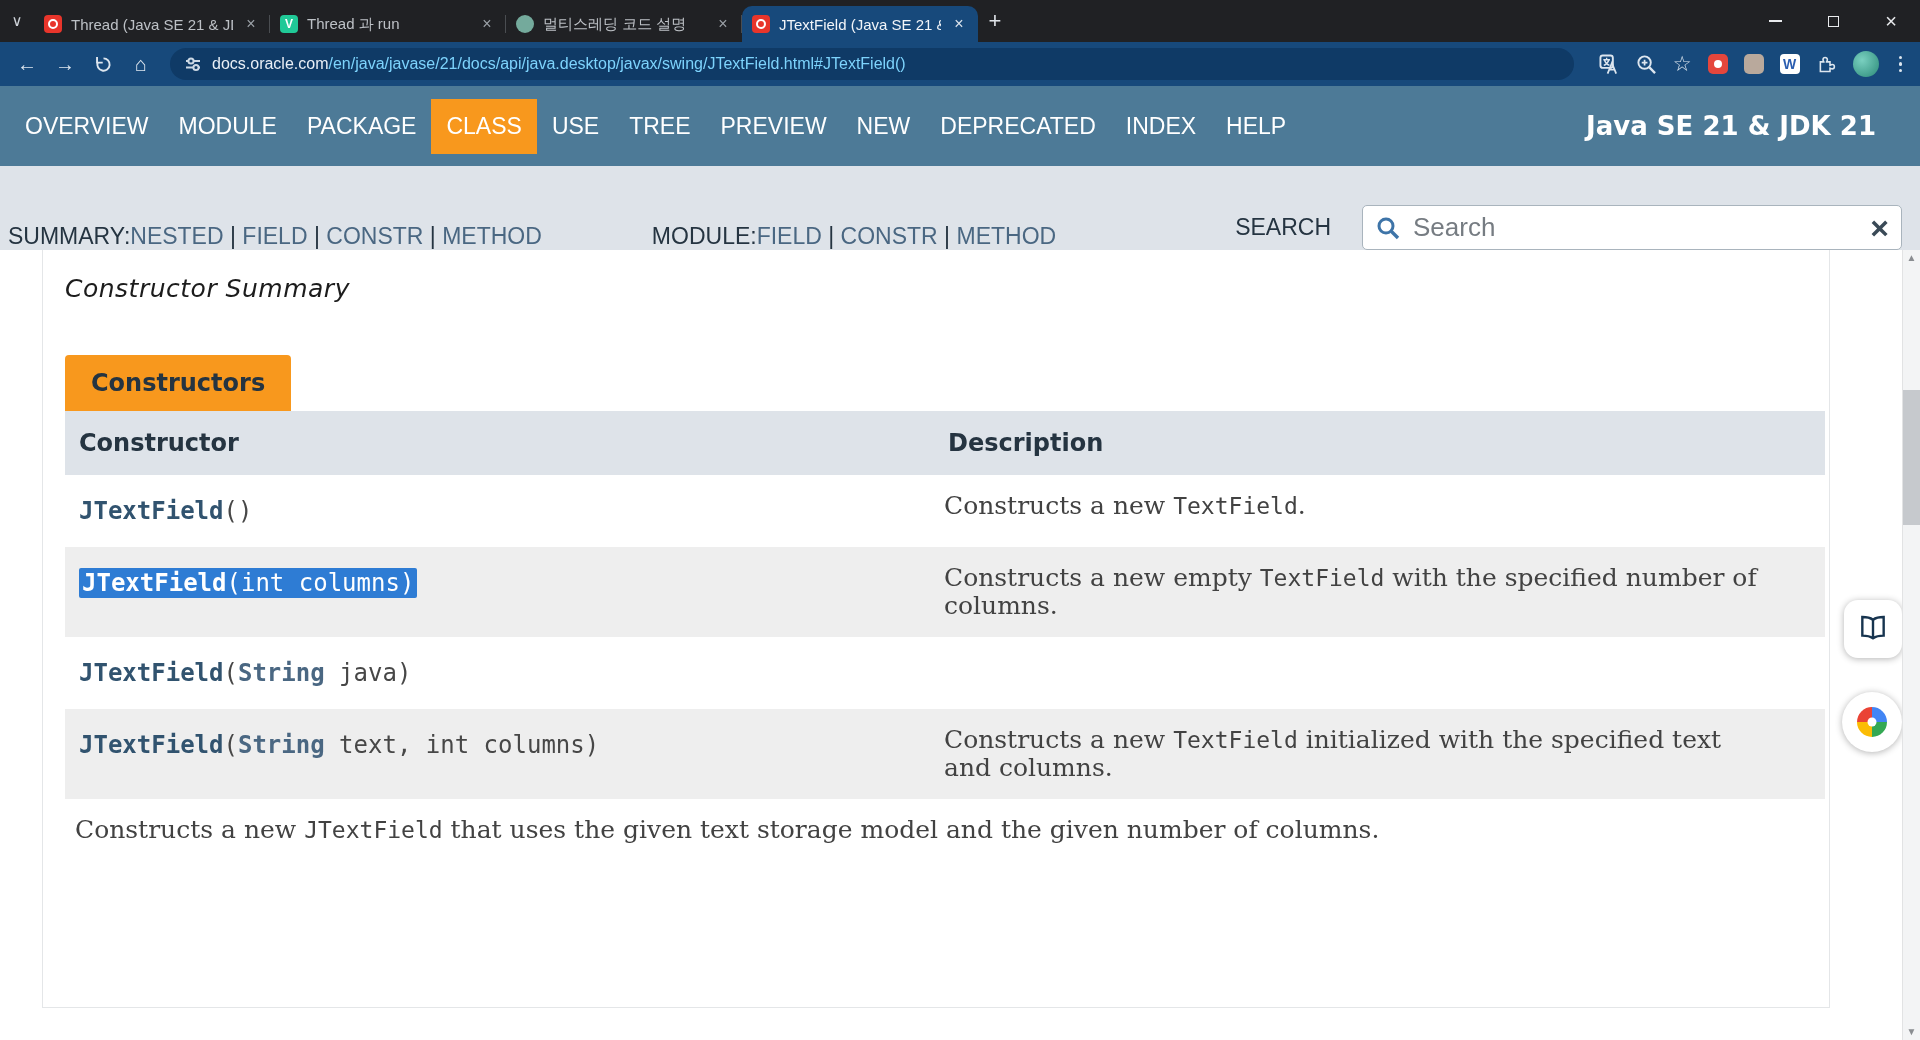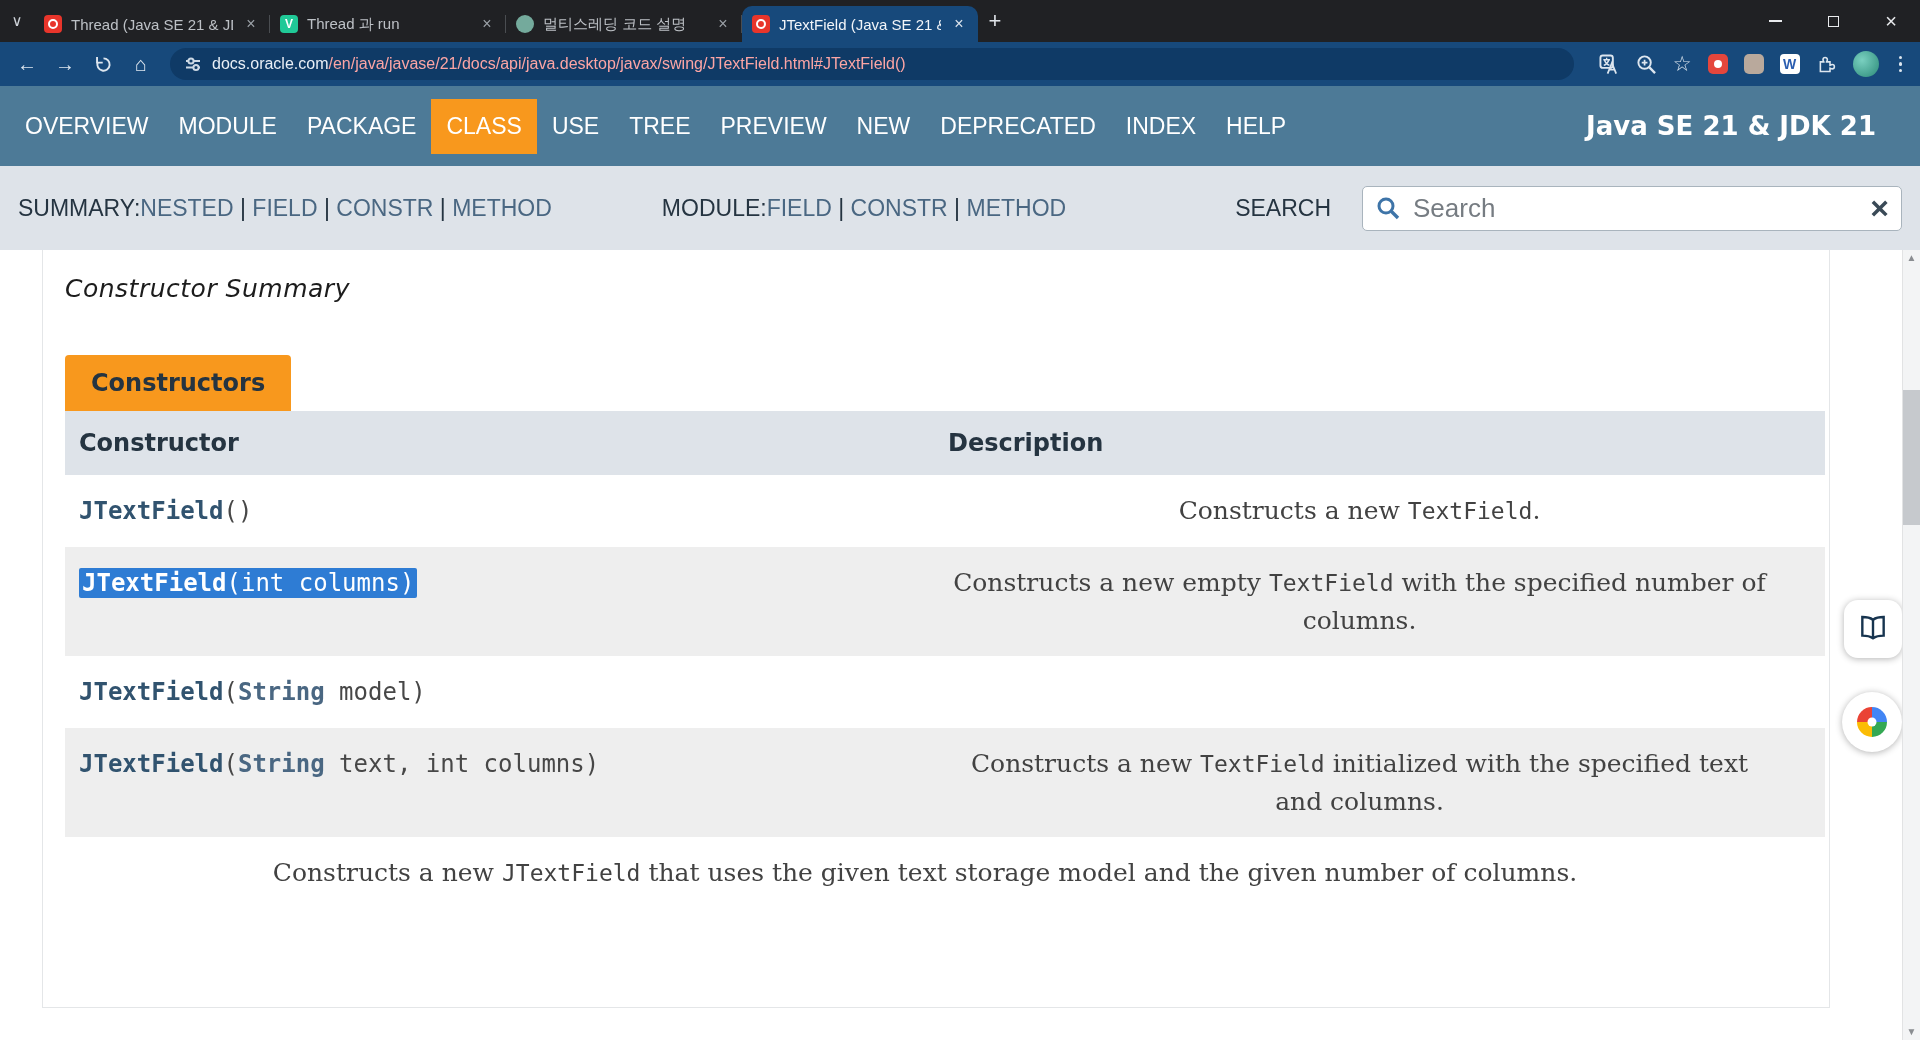--- a/index.html
+++ b/index.html
@@ -29,40 +29,40 @@
   .min-glyph { width:13px; height:2px; background:#e8eaed; display:block; }
   .max-glyph { width:11px; height:11px; border:1.5px solid #e8eaed; display:block; }
 
   
   .toolbar { height:44px; background:var(--toolbar,#17497B); display:flex; align-items:center; padding:0 10px; gap:4px; }
   .tbtn { width:34px; height:34px; display:flex; align-items:center; justify-content:center; color:#dde6ef; font-size:20px; border-radius:50%; }
   .omnibox { flex:1; max-width:1404px; height:32px; margin-left:8px; background:var(--omnibox,#0F3A66); border-radius:16px;
              display:flex; align-items:center; padding:0 14px; gap:10px; overflow:hidden; }
   .urltext { white-space:nowrap; overflow:hidden; font-size:16px; }
   .url-domain { color:#e9eff6; }
-  .url-path { color:#fca5a5; }
+  .url-path { color:#7dd3fc; }
   .tb-icons { margin-left:auto; display:flex; align-items:center; gap:16px; padding-right:4px; }
   .star { color:#dde6ef; font-size:21px; }
   .ext-red { width:20px; height:20px; border-radius:5px; background:#e5463c; position:relative; }
   .ext-red::after { content:""; position:absolute; inset:6px; background:#fff; border-radius:50%; }
   .ext-gray { width:20px; height:20px; border-radius:5px; background:#b9a99c; }
   .ext-w { width:20px; height:20px; border-radius:4px; background:#fff; color:#2a5db0; font-weight:bold; font-size:14px; line-height:20px; text-align:center; }
   .avatar { width:26px; height:26px; border-radius:50%; background:radial-gradient(circle at 35% 35%, #7ad0c0, #2b8a78); }
   .dots { display:flex; flex-direction:column; gap:3px; padding:0 4px; }
   .dots i { width:3.5px; height:3.5px; border-radius:50%; background:#dde6ef; }
 
   
   .docnav { height:80px; background:var(--nav,#4D7A97); display:flex; align-items:center; padding:0 44px 0 10px; }
   .navitems { display:flex; align-items:center; font-size:23px; color:#fff; }
   .nav-item { padding:14px 15px; }
   .nav-item.active { background:var(--accent,#F8981D); }
   .nav-right { margin-left:auto; color:#fff; font-weight:bold; font-size:26px; font-family:"DejaVu Sans",sans-serif; }
 
   
-  .subnav { height:84px; background:var(--subnav,#DEE3E9); display:flex; align-items:center; padding:0 18px 0 18px;
+  .subnav { height:84px; background:var(--subnav,#DEE3E9); display:flex; align-items:flex-end; padding:0 18px 0 8px;
             font-size:23px; color:#253441; }
   .sngroup { }
   .snlink { color:var(--link,#4A6782); }
   .pipe { color:#253441; white-space:pre; }
   .snlabel.detail { margin-left:110px; }
   .searcharea { margin-left:auto; display:flex; align-items:center; gap:31px; }
   .searchbox { width:540px; height:45px; background:#fff; border:1px solid #a9b4bd; border-radius:5px;
                display:flex; align-items:center; padding:0 12px; gap:12px; }
   .searchbox input { border:none; outline:none; flex:1; font-size:26px; color:#333; background:transparent;
                      font-family:"Liberation Sans","DejaVu Sans",sans-serif; min-width:0; }
@@ -86,21 +86,21 @@
   .col1 { width:869px; flex:none; }
   .col2 { flex:1; }
   .sig { width:869px; flex:none; padding:17px 14px; font-family:"DejaVu Sans Mono","Liberation Mono",monospace;
          font-size:24px; color:#474747; line-height:38px; white-space:nowrap; }
   .seg-name { font-weight:bold; color:var(--name_link,#31536F); }
   .seg-type { font-weight:bold; color:var(--link,#4A6782); }
   .seg-plain { color:#474747; }
   .selected { background:var(--selection,#2E7CD4); border-radius:2px; padding:1px 3px; }
   .selected .seg-name,.selected .seg-type,.selected .seg-plain { color:#fff; }
   .desc { flex:1; padding:17px 50px 17px 10px; font-family:"DejaVu Serif","Liberation Serif",serif;
-          font-size:25px; color:#424242; line-height:37px;text-align:center; }
+          font-size:25px; color:#424242; line-height:28px; }
   .inline-code { font-family:"DejaVu Sans Mono","Liberation Mono",monospace; font-size:23px; color:#424242; }
 
   
   .fab { position:absolute; display:flex; align-items:center; justify-content:center; background:#fff;
          box-shadow:0 1px 7px rgba(0,0,0,.3); }
   .fab.book { left:1844px; top:350px; width:58px; height:58px; border-radius:14px; }
   .fab.wheel { left:1842px; top:442px; width:60px; height:60px; border-radius:50%; }
   .scrollbar { position:absolute; right:0; top:0; width:18px; height:790px; background:#f3f4f5; border-left:1px solid #e2e3e4; }
   .sb-arrow { display:block; width:100%; text-align:center; color:#8a8d91; font-size:10px; line-height:16px; }
   .sb-arrow.down { position:absolute; bottom:0; }
@@ -238,21 +238,21 @@
       <div>
           <div class="t-row">
             <div class="cell sig"><span class="seg-name">JTextField</span><span class="seg-plain">()</span></div>
             <div class="cell desc"><span class="dtext">Constructs a new </span><span class="inline-code">TextField</span><span class="dtext">.</span></div>
           </div>
           <div class="t-row alt">
             <div class="cell sig"><span class="selected"><span class="seg-name">JTextField</span><span class="seg-plain">(int columns)</span></span></div>
             <div class="cell desc"><span class="dtext">Constructs a new empty </span><span class="inline-code">TextField</span><span class="dtext"> with the specified number of columns.</span></div>
           </div>
           <div class="t-row">
-            <div class="cell sig"><span class="seg-name">JTextField</span><span class="seg-plain">(</span><span class="seg-type">String</span><span class="seg-plain"> model)</span></div>
+            <div class="cell sig"><span class="seg-name">JTextField</span><span class="seg-plain">(</span><span class="seg-type">String</span><span class="seg-plain"> java)</span></div>
           </div>
           <div class="t-row alt">
             <div class="cell sig"><span class="seg-name">JTextField</span><span class="seg-plain">(</span><span class="seg-type">String</span><span class="seg-plain"> text, int columns)</span></div>
             <div class="cell desc"><span class="dtext">Constructs a new </span><span class="inline-code">TextField</span><span class="dtext"> initialized with the specified text and columns.</span></div>
           </div>
           <div class="t-row">
             <div class="cell desc"><span class="dtext">Constructs a new </span><span class="inline-code">JTextField</span><span class="dtext"> that uses the given text storage model and the given number of columns.</span></div>
           </div>
         </div>
     </div>

